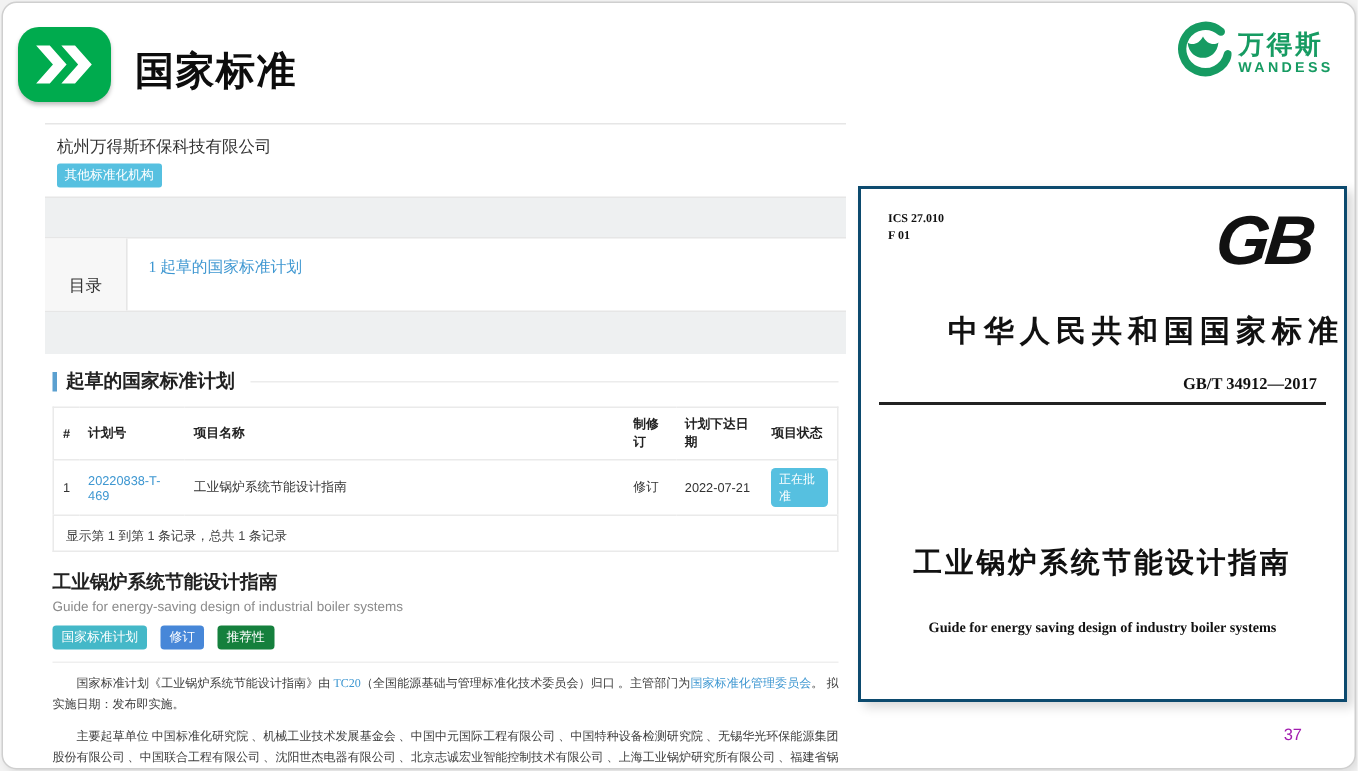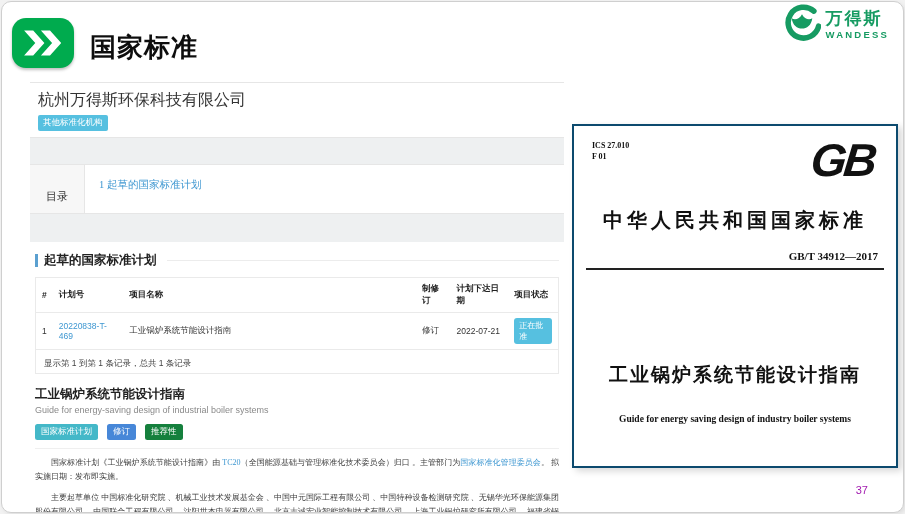--- a/index.html
+++ b/index.html
@@ -2,29 +2,29 @@
 <html><head>
 <meta charset="utf-8">
 <style>
   html,body{margin:0;padding:0;background:#f2f2f2;}
   body{width:905px;height:514px;font-family:"Liberation Sans",sans-serif;-webkit-font-smoothing:antialiased;}
   .slide{position:relative;width:901px;height:510px;margin:1px;background:#fff;border:1px solid #cfcfcf;border-radius:10px;overflow:hidden;box-shadow:2px 2px 4px rgba(0,0,0,.08);}
 
   
   .chev-icon{position:absolute;left:10px;top:16px;width:62px;height:50px;background:#00AB4E;border-radius:14px;display:flex;align-items:center;justify-content:center;box-shadow:0 2px 3px rgba(0,0,0,.25);}
   .page-title{position:absolute;left:88px;top:28px;font-size:26px;font-weight:bold;color:#0d0d0d;letter-spacing:1px;}
-  .brand{position:absolute;right:14px;top:2px;display:flex;align-items:center;gap:5px;}
+  .brand{position:absolute;right:14px;top:12px;display:flex;align-items:center;gap:5px;}
   .brand-cn{font-size:17px;font-weight:bold;color:#169B62;letter-spacing:2px;line-height:1;}
   .brand-en{font-size:9.5px;font-weight:bold;color:#169B62;letter-spacing:2.2px;line-height:1;margin-top:3px;}
 
   
   .webpage{position:absolute;left:28px;top:80px;width:534px;height:430px;background:#eef0f1;font-family:"Liberation Serif",serif;}
   .wp-card{background:#fff;}
   .wp-head{padding:7px 8px 6px;border-top:1px solid #e6e6e6;border-bottom:1px solid #e6e6e6;}
-  .company-name{font-size:16px;color:#333;}
+  .company-name{font-size:11px;color:#333;}
   .badge-cyan{display:inline-block;margin-top:4px;background:#56c0e0;color:#fff;font-size:8.5px;padding:2px 5px;border-radius:2px;font-family:"Liberation Sans",sans-serif;}
   .wp-toc{margin-top:26px;display:flex;border-top:1px solid #e6e6e6;border-bottom:1px solid #e6e6e6;height:48px;}
   .toc-label{width:54px;background:#f7f7f7;border-right:1px solid #e6e6e6;display:flex;align-items:flex-end;justify-content:center;font-size:11px;color:#333;padding-bottom:9px;}
   .toc-body{flex:1;padding:9px 14px;}
   a.link{color:#3e97d1;text-decoration:none;cursor:pointer;}
   .toc-body a{font-size:10.5px;}
   .wp-main{margin-top:28px;padding:8px 5px 10px;min-height:250px;}
   .section-title{display:flex;align-items:center;margin:2px 0 8px;}
   .section-title .bar{width:3px;height:13px;background:#5ba0d0;margin-right:6px;}
   .section-title .txt{font-size:12.5px;font-weight:bold;color:#222;white-space:nowrap;font-family:Liberation Serif, serif;}
@@ -44,21 +44,21 @@
   .badge-blue{background:#4787d8;}
   .badge-green{background:#15803d;}
 
   .para{font-size:8px;line-height:14px;color:#3d3d3d;text-align:justify;text-indent:2em;margin:7px 0 0;}
 
   
   .cover{position:absolute;left:570px;top:122px;width:322px;height:340px;background:#fff;border:2px solid #0c4a6e;box-shadow:4px 3px 7px rgba(0,0,0,.16);font-family:"Liberation Serif",serif;color:#111;}
   .cover-top{display:flex;justify-content:space-between;align-items:flex-start;padding:14px 16px 0 18px;}
   .cover-ics{font-size:8px;font-weight:bold;line-height:1.4;}
   .gb-logo{font-size:46px;font-weight:900;font-style:italic;letter-spacing:-3px;line-height:.9;transform:skewX(-6deg);font-family:"Liberation Sans",sans-serif;margin-right:6px;}
-  .cover-title{text-align:center;font-size:20px;font-weight:bold;letter-spacing:4px;margin-top:26px;white-space:nowrap;}
+  .cover-title{text-align:right;font-size:20px;font-weight:bold;letter-spacing:4px;margin-top:26px;white-space:nowrap;}
   .cover-code{text-align:right;font-size:11px;font-weight:bold;margin:16px 18px 0;}
   .cover-rule{border-top:2px solid #222;margin:6px 12px 0;}
   .cover-subject{text-align:center;font-size:19px;font-weight:bold;letter-spacing:2px;margin-top:92px;font-family:"Liberation Sans",sans-serif;}
   .cover-subject-en{text-align:center;font-size:9.5px;font-weight:bold;margin-top:26px;}
 
   .page-number{position:absolute;right:35px;bottom:16px;font-size:11px;color:#a21caf;font-family:"Liberation Sans",sans-serif;}
 </style>
 </head>
 <body>
 

